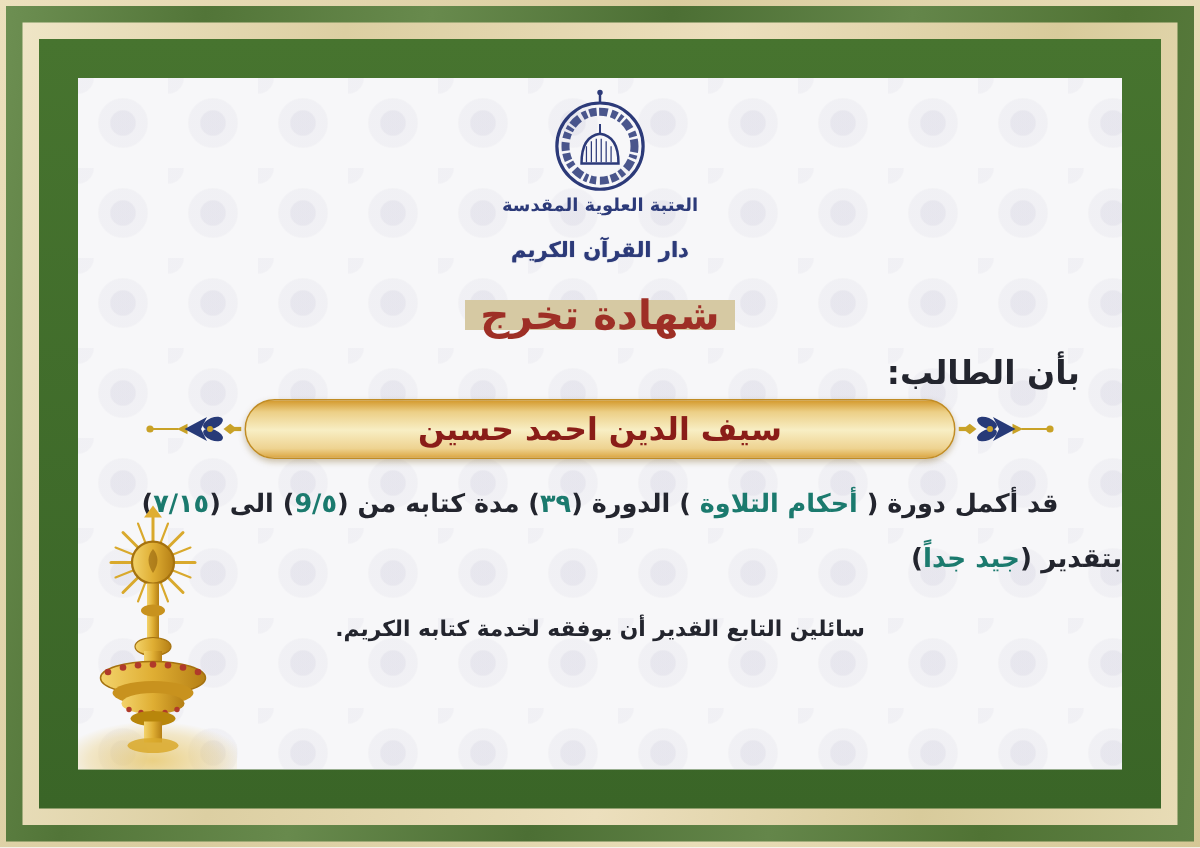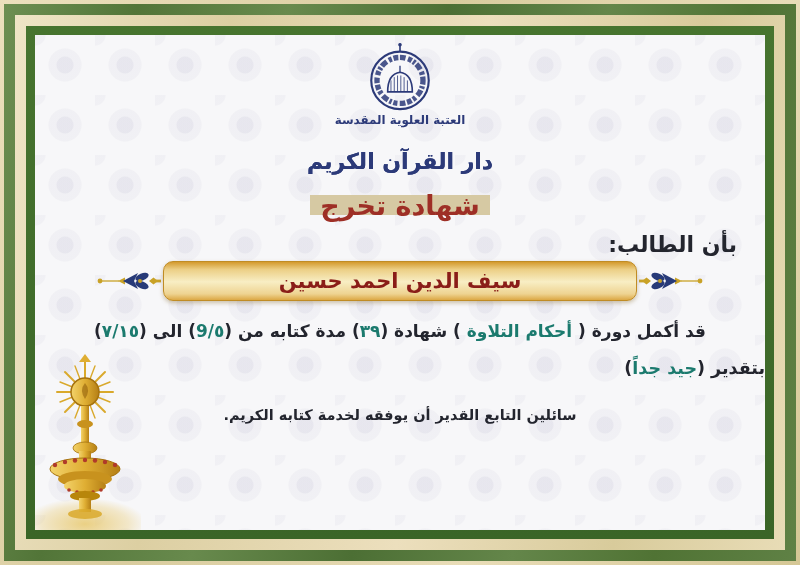--- a/index.html
+++ b/index.html
@@ -3,41 +3,41 @@
 <meta charset="utf-8">
 <style>
   html,body{margin:0;padding:0;}
   body{width:800px;height:565px;overflow:hidden;font-family:"DejaVu Sans","Liberation Sans",sans-serif;}
   .edge{width:800px;height:565px;box-sizing:border-box;padding:4px;
         background:linear-gradient(120deg,#ece0bd,#d9cc9e 40%,#e9ddb8 70%,#d5c795);}
   .band-green{width:100%;height:100%;box-sizing:border-box;padding:11px;
         background:linear-gradient(100deg,#6d8f52 0%,#527538 15%,#688a4d 32%,#4c6f34 50%,#64864a 68%,#507334 84%,#5f8145 100%);}
   .band-cream{width:100%;height:100%;box-sizing:border-box;padding:11px;
         background:linear-gradient(100deg,#efe5c6 0%,#dccfa2 25%,#ecdfbd 55%,#d8cb9b 80%,#e8dcb6 100%);}
-  .band-dark{width:100%;height:100%;box-sizing:border-box;padding:9px;
+  .band-dark{width:100%;height:100%;box-sizing:border-box;padding:26px;
         background:linear-gradient(180deg,#47742f,#3a6527);}
   .inner{width:100%;height:100%;box-sizing:border-box;position:relative;overflow:hidden;
         background-color:#f7f7f9;
         background-image:
           radial-gradient(circle at 30px 30px, rgba(186,184,204,.16) 8px, transparent 9px),
           radial-gradient(circle at 30px 30px, rgba(186,184,204,.11) 16px, transparent 17px),
           radial-gradient(circle at 0px 0px,  rgba(186,184,204,.11) 10px, transparent 11px);
         background-size:60px 60px;}
   .ar{font-weight:bold;color:#23252e;direction:rtl;}
   .logo-wrap{text-align:center;margin-top:6px;line-height:0;}
-  .org-calligraphy{text-align:center;color:#2c3a79;font-size:22px;font-weight:bold;
-        direction:rtl;line-height:26px;text-shadow:0 0 .6px #2c3a79;margin-top:16px;}
+  .org-calligraphy{text-align:center;color:#2c3a79;font-size:14px;font-weight:bold;
+        direction:rtl;line-height:26px;text-shadow:0 0 .6px #2c3a79;margin-top:4px;}
   .title{margin-top:13px;font-size:27px;line-height:36px;color:#9e2f26;text-align:center;direction:rtl;font-weight:bold;}
   .title .hl{background:linear-gradient(180deg, transparent 16%, #d6c9a3 16%, #d6c9a3 80%, transparent 80%);padding:0 10px;}
   .preamble{margin-top:4px;font-size:16px;line-height:26px;text-align:center;}
   .body-line{margin-top:9px;font-size:17.5px;line-height:27px;padding:0 14px;
         text-align:justify;text-align-last:justify;}
   .student-label{margin-top:8px;font-size:22px;line-height:26px;text-align:right;padding-right:28px;}
   .capsule-row{margin-top:2px;display:flex;align-items:center;justify-content:center;height:42px;}
-  .capsule{width:472px;height:38px;border-radius:10px;margin:0 2px;
+  .capsule{width:472px;height:38px;border-radius:20px;margin:0 2px;
         background:linear-gradient(180deg,#d49a2e 0%,#eccf86 20%,#f8eec4 52%,#eed391 84%,#dca845 100%);
         border:1px solid #c08c25;box-shadow:0 2px 4px rgba(120,90,20,.35);
         display:flex;align-items:center;justify-content:center;}
   .name{font-size:21px;color:#8a1d18;font-weight:bold;direction:rtl;}
   .course{margin-top:15px;font-size:17px;line-height:28px;text-align:center;}
   .teal{color:#1b7a6e;}
   .grade{margin-top:9px;font-size:17.5px;line-height:28px;text-align:right;}
   .closing{margin-top:21px;font-size:14.5px;line-height:24px;text-align:center;}
   .finial{position:absolute;left:-6px;bottom:-4px;line-height:0;}
   .orn{line-height:0;}
@@ -104,21 +104,21 @@
             <path d="M26,13 L41,5 L37,13 L41,21 Z" fill="#273a78"></path>
             <ellipse cx="45" cy="9" rx="7" ry="3.6" fill="#273a78" transform="rotate(-22 45 9)"></ellipse>
             <ellipse cx="45" cy="17" rx="7" ry="3.6" fill="#273a78" transform="rotate(22 45 17)"></ellipse>
             <circle cx="43" cy="13" r="2" fill="#c9a227"></circle>
             <path d="M52,13 l4.5,-3.5 l4.5,3.5 l-4.5,3.5 Z" fill="#c9a227"></path>
             <rect x="59" y="11.6" width="5" height="2.8" fill="#c9a227"></rect>
           </svg>
         </span>
       </div>
 
-      <div class="ar course"><span>قد أكمل دورة ( </span><span class="teal">أحكام التلاوة</span><span> ) شهادة (</span><span class="teal">٣٩</span><span>) مدة كتابه من (</span><span class="teal">9/٥</span><span>) الى (</span><span class="teal">٧/١٥</span><span>)</span></div>
+      <div class="ar course"><span>قد أكمل دورة ( </span><span class="teal">أحكام التلاوة</span><span> ) الدورة (</span><span class="teal">٣٩</span><span>) مدة كتابه من (</span><span class="teal">9/٥</span><span>) الى (</span><span class="teal">٧/١٥</span><span>)</span></div>
 
       <div class="ar grade"><span>بتقدير (</span><span class="teal">جيد جداً</span><span>)</span></div>
 
       <div class="ar closing">سائلين التابع القدير أن يوفقه لخدمة كتابه الكريم.</div>
 
       <div class="finial">
         <svg width="112" height="182" viewBox="0 0 112 182">
           <defs>
             <linearGradient id="gold" x1="0" y1="0" x2="1" y2="0">
               <stop offset="0" stop-color="#f3d36b"></stop>

